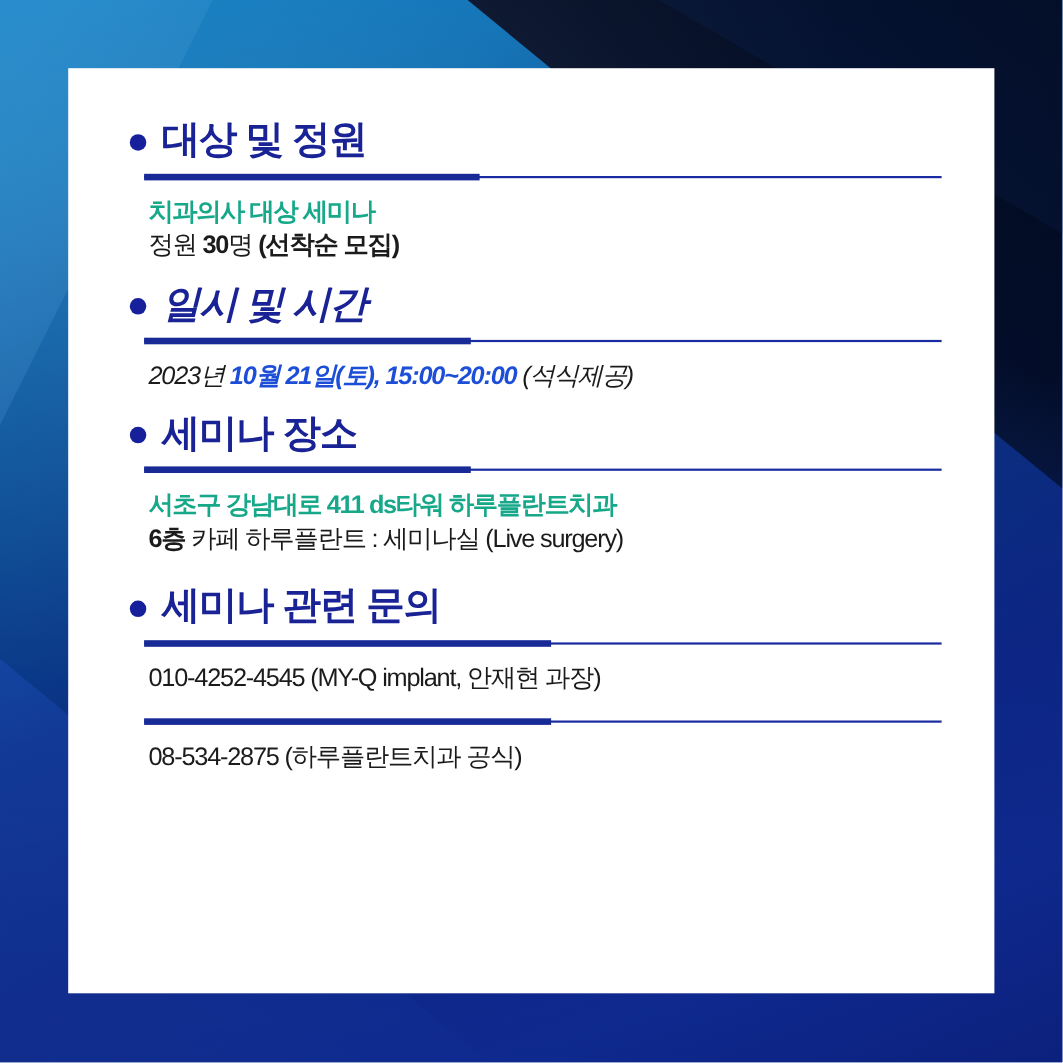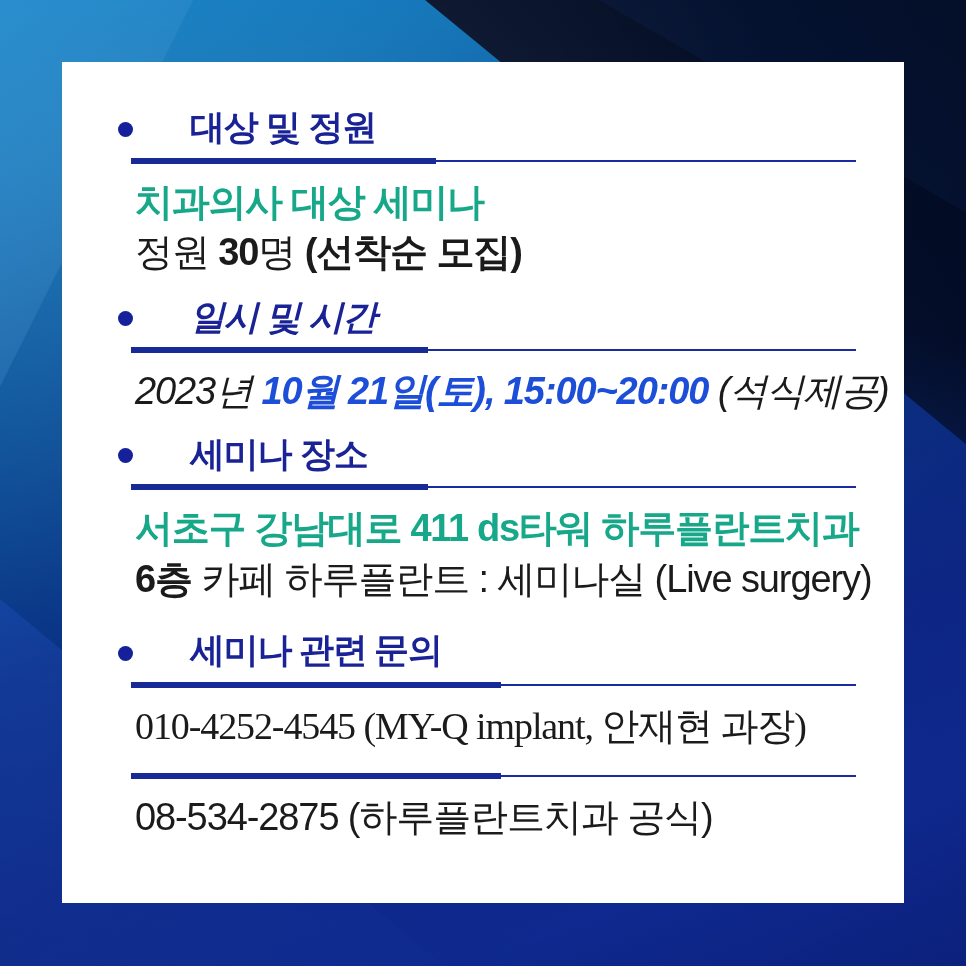--- a/index.html
+++ b/index.html
@@ -86,21 +86,20 @@
     flex:0 0 auto;
     position:relative; top:2px;
   }
   .head-title {
     font-size:35px;
     font-weight:bold;
     color:#1a2395;
     letter-spacing:-1.2px;
     line-height:1.1;
     white-space:nowrap;
-    margin-left:43px;
   }
 
   
   .divider {
     position:relative;
     height:6px;
     margin-top:11px;
     margin-left:25px;
     margin-right:4px;
   }
@@ -116,39 +115,39 @@
     height:6px;
     background:#182a96;
   }
 
   
   .body-block {
     margin-left:29px;
     margin-top:13px;
   }
   .body-line {
-    font-size:38px;
+    font-size:23px;
     color:#1b1b1b;
     line-height:1.33;
     letter-spacing:-1.1px;
     white-space:nowrap;
   }
   .body-line.lead {
     font-weight:bold;
     color:#17a88a;
     letter-spacing:-1.3px;
   }
   .teal { color:#1d4ed8; font-weight:bold; }
   .dark-b { font-weight:bold; color:#1b1b1b; }
 
   
   #sec-audience  { margin-top:0px; }
   #sec-datetime  { margin-top:20px;font-style:italic; }
   #sec-venue     { margin-top:18px; }
-  #sec-inquiry   { margin-top:28px;font-family:Liberation Serif, serif; }
+  #sec-inquiry   { margin-top:28px; }
   #sec-clinic    { margin-top:22px; }
 </style>
 </head>
 <body>
 
 <div id="poster">
 
   <div class="bg-layer bg-base"></div>
   <div class="bg-layer bg-darktop"></div>
   <div class="bg-layer bg-darktop2"></div>

